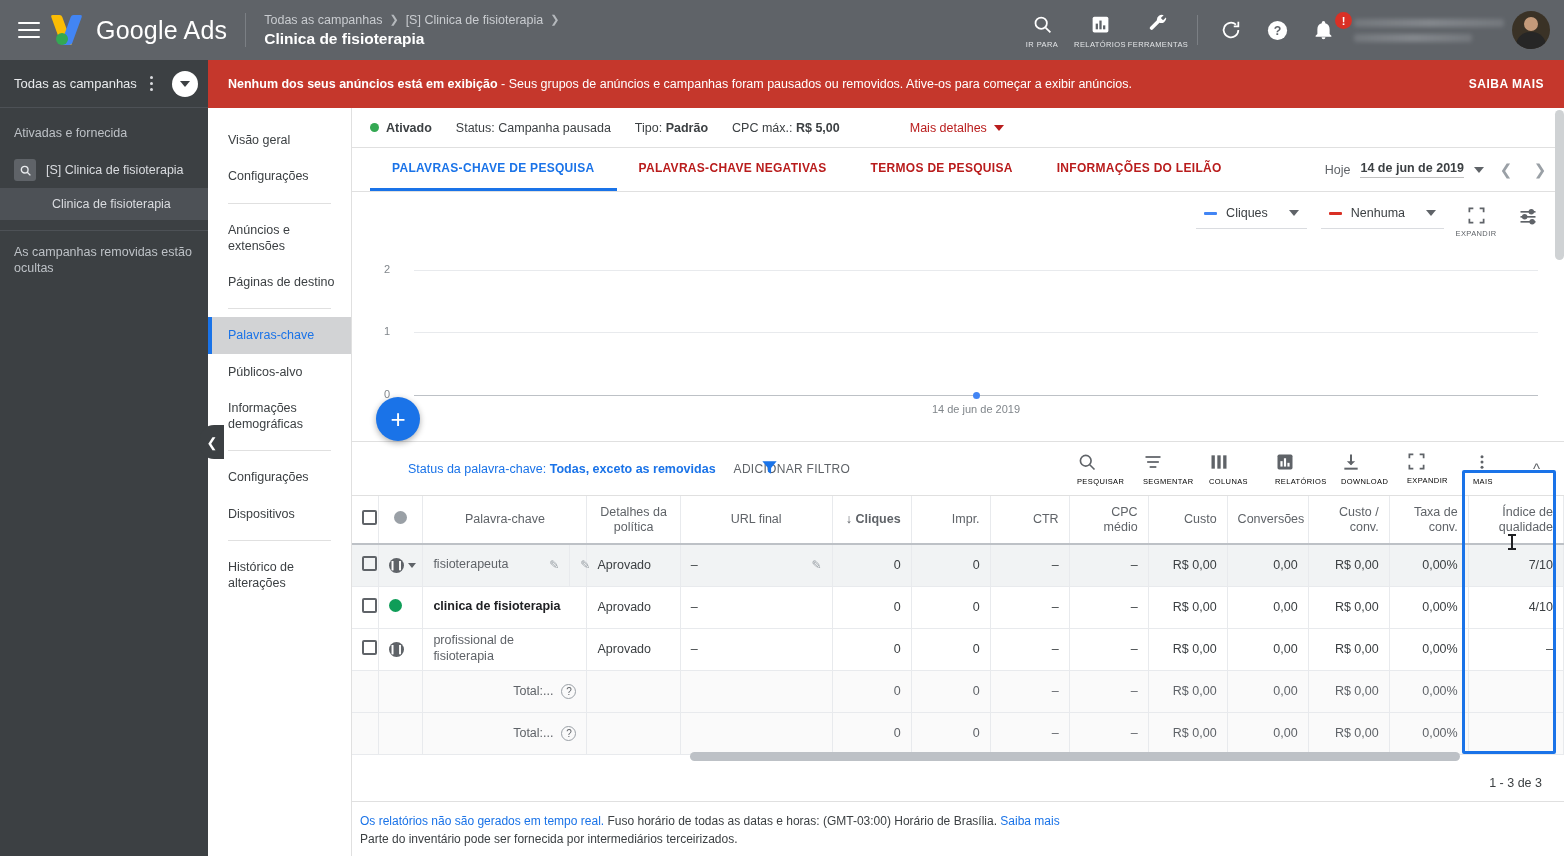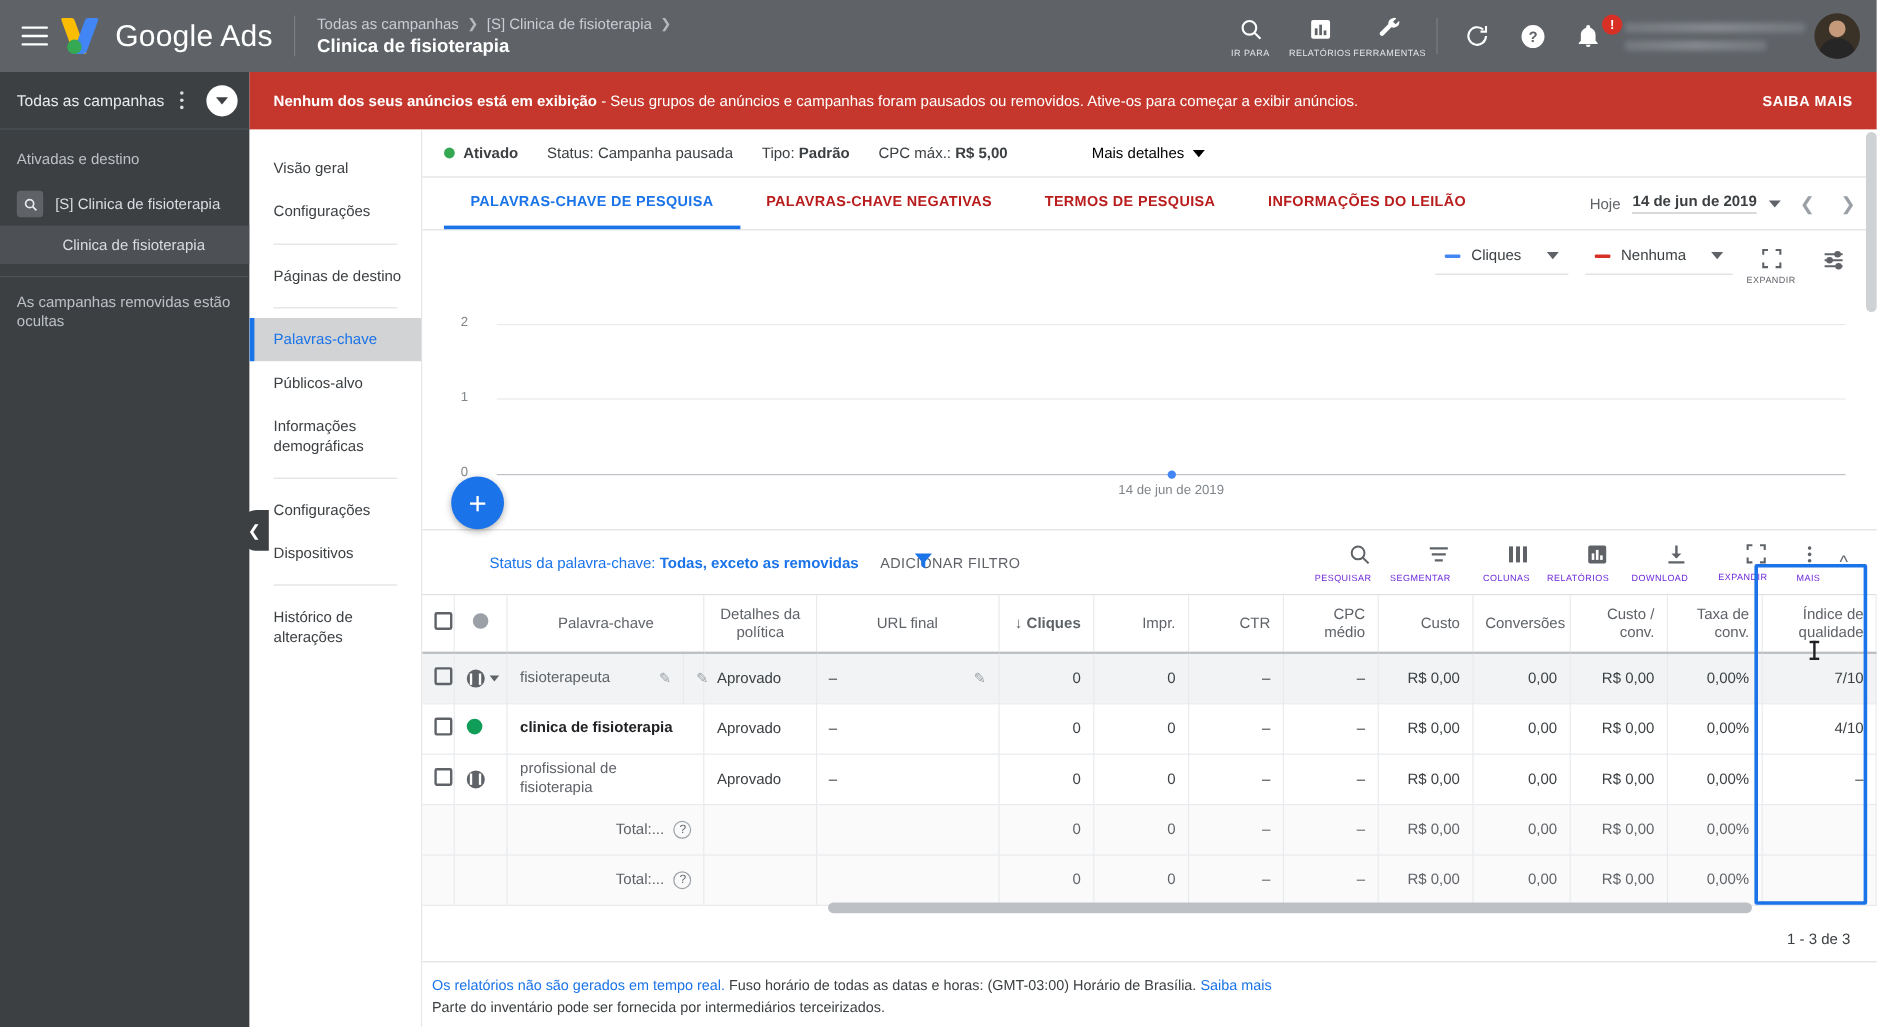--- a/index.html
+++ b/index.html
@@ -102,21 +102,21 @@
     justify-content:center; color:#fff; font-size:13px; cursor:pointer; z-index:6;
   }
 
   
   .main{ position:absolute; top:108px; left:352px; width:1212px; height:748px; background:#fff;}
   .statusbar{ height:40px; display:flex; align-items:center; gap:24px; padding:0 18px;
      border-bottom:1px solid #e0e0e0; font-size:12.5px;}
   .sb-dot{ width:9px; height:9px; border-radius:50%; background:#34a853; margin-right:7px;}
   .sb-on{ display:flex; align-items:center; font-weight:bold;}
   .sb-i b{ font-weight:bold; }
-  .sb-more{ color:#000000; display:flex; align-items:center; gap:7px; cursor:pointer; margin-left:46px;}
+  .sb-more{ color:#b91c1c; display:flex; align-items:center; gap:7px; cursor:pointer; margin-left:46px;}
   .caret{ width:0;height:0;border-left:5px solid transparent;border-right:5px solid transparent;
      border-top:6px solid currentColor;}
 
   .tabs{ height:44px; display:flex; align-items:stretch; border-bottom:1px solid #e0e0e0;
      padding-left:18px; position:relative;}
   .tab{ display:flex; align-items:center; padding:0 22px; font-size:12px; font-weight:bold;
      letter-spacing:.3px; color:#b91c1c; cursor:pointer; border-bottom:3px solid transparent;}
   .tab.active{ color:#1a73e8; border-bottom-color:#1a73e8;}
   .daterange{ margin-left:auto; display:flex; align-items:center; gap:10px; padding-right:12px;
      font-size:12.5px;}
@@ -144,22 +144,22 @@
      background:#1a73e8; color:#fff; font-size:26px; display:flex; align-items:center;
      justify-content:center; box-shadow:0 2px 6px rgba(0,0,0,.32); cursor:pointer; z-index:5;}
 
   
   .filterbar{ height:54px; display:flex; align-items:center; padding:0 14px 0 56px;
      border-bottom:1px solid #e0e0e0;}
   .filt-txt{ color:#1a73e8; font-size:12.5px; cursor:pointer;}
   .filt-txt b{ font-weight:bold; }
   .addfilt{ color:#5f6368; font-size:12px; letter-spacing:.3px; margin-left:18px; cursor:pointer;}
   .tools{ margin-left:auto; display:flex; align-items:flex-start; }
-  .tool{ width:66px; display:flex; flex-direction:column; align-items:flex-end; gap:5px;
-     color:#6d28d9; cursor:pointer;}
+  .tool{ width:66px; display:flex; flex-direction:column; align-items:flex-start; gap:5px;
+     color:#000000; cursor:pointer;}
   .tool .lbl{ font-size:7.5px; letter-spacing:.4px;}
   .chev-up{ color:#5f6368; font-size:15px; padding:0 10px 0 16px; cursor:pointer;}
 
   
   .tablewrap{ position:relative; }
   table.grid{ border-collapse:collapse; width:1212px; table-layout:fixed; }
   table.grid th, table.grid td{ border-right:1px solid #e8eaed; border-bottom:1px solid #e8eaed;
      font-weight:normal; font-size:12.5px; padding:0 10px; height:42px; vertical-align:middle;}
   table.grid th{ color:#5f6368; border-bottom:2px solid #bdc1c6; height:48px; line-height:1.2;}
   .num{ text-align:right; }
@@ -295,21 +295,21 @@
     <span class="kebab">
         <i></i>
         <i></i>
         <i></i>
       </span>
     <span class="lp-circle">
         <span class="ar"></span>
       </span>
   </div>
   <div class="lp-sect">
-    <div class="lp-label">Ativadas e destino</div>
+    <div class="lp-label">Ativadas e fornecida</div>
     <div class="lp-row">
       <span class="sq">
         <svg width="13" height="13" viewBox="0 0 24 24" fill="none" stroke="#e8eaed" stroke-width="2.6">
           <circle cx="10.5" cy="10.5" r="6.2"></circle>
             <line x1="15.2" y1="15.2" x2="21" y2="21"></line>
           </svg>
       </span>
       <span>[S] Clinica de fisioterapia</span>
     </div>
     <div class="lp-sub">
@@ -323,20 +323,21 @@
   <div class="msg">
     <b>Nenhum dos seus anúncios está em exibição</b><span> - Seus grupos de anúncios e campanhas foram pausados ou removidos. Ative-os para começar a exibir anúncios.</span>
   </div>
   <div class="more">SAIBA MAIS</div>
 </div>
 
 <div class="navmenu">
   <div class="nav-item">Visão geral</div>
   <div class="nav-item">Configurações</div>
   <div class="nav-div"></div>
+  <div class="nav-item">Anúncios e extensões</div>
   <div class="nav-item">Páginas de destino</div>
   <div class="nav-div"></div>
   <div class="nav-item active">Palavras-chave</div>
   <div class="nav-item">Públicos-alvo</div>
   <div class="nav-item">Informações demográficas</div>
   <div class="nav-div"></div>
   <div class="nav-item">Configurações</div>
   <div class="nav-item">Dispositivos</div>
   <div class="nav-div"></div>
   <div class="nav-item">Histórico de alterações</div>

